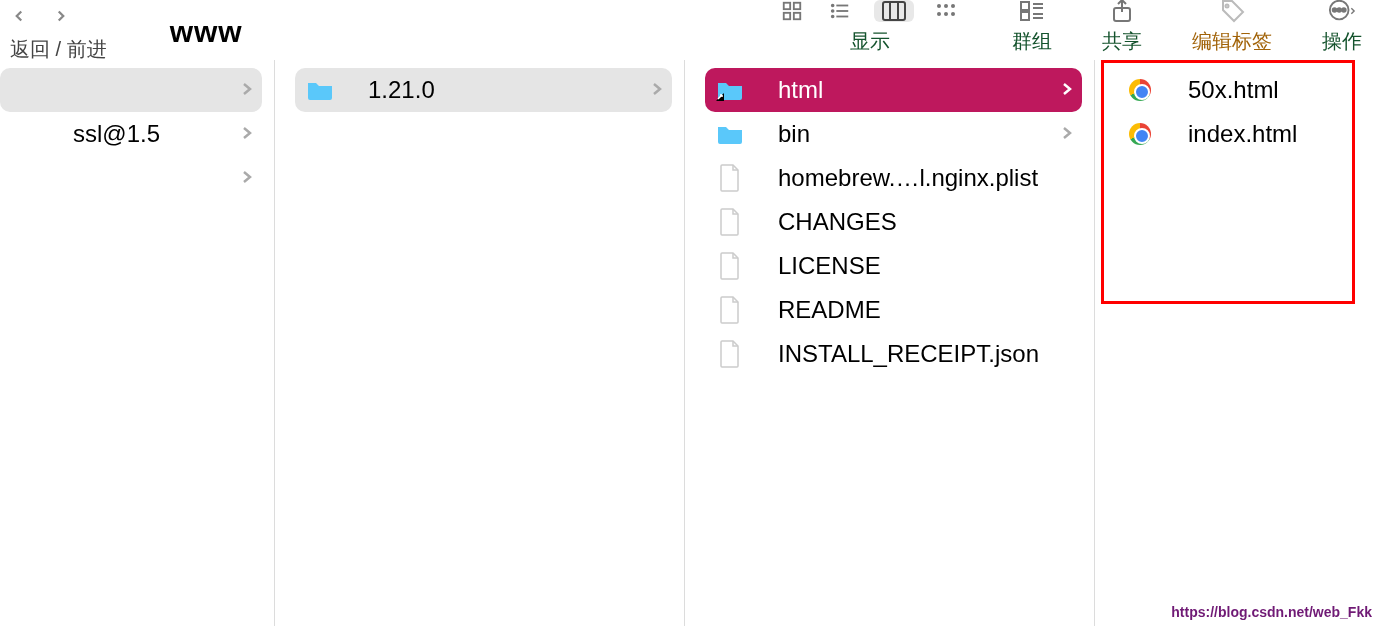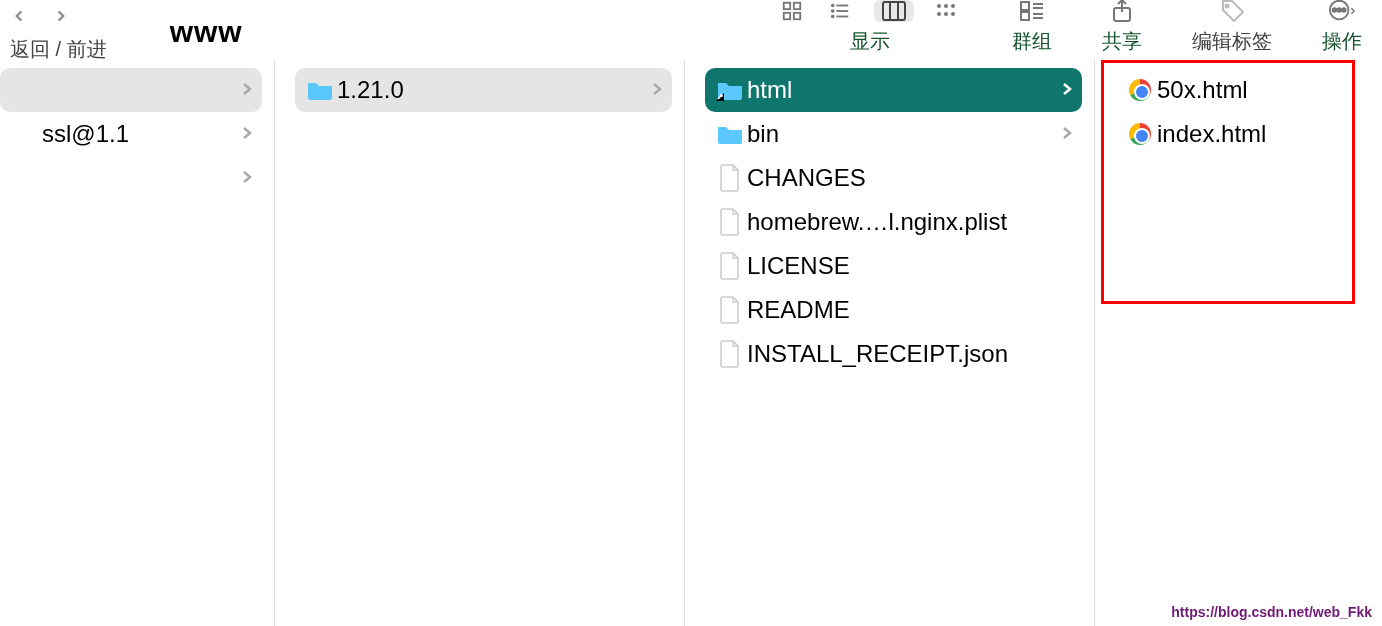--- a/index.html
+++ b/index.html
@@ -59,21 +59,21 @@
     }
     .tool-icons-row {
       display: flex;
       gap: 20px;
       align-items: center;
     }
     .tool-label {
       font-size: 20px;
       color: #14532d;
     }
-    .tool-label.disabled { color: #404040; }
+    .tool-label.disabled { color: #a16207; }
     .icon-btn {
       width: 28px;
       height: 22px;
       display: inline-flex;
       align-items: center;
       justify-content: center;
       color: #555;
     }
     .icon-btn.selected {
       background: #e8e8e8;
@@ -95,23 +95,24 @@
     .col2 { width: 410px; padding-left: 20px; }
     .col3 { width: 410px; padding-left: 20px; }
     .col4 { flex: 1; padding-left: 20px; border-right: none; position: relative; }
     .row {
       display: flex;
       align-items: center;
       height: 44px;
       border-radius: 10px;
       padding: 0 10px 0 8px;
       cursor: default;
+      gap: 31px;
     }
     .row.selected-gray { background: #e5e5e5; }
-    .row.selected-blue { background: #0f766e; color: #fff; }
+    .row.selected-blue { background: #be185d; color: #fff; }
     .row .icon-slot {
       width: 34px;
       display: flex;
       align-items: center;
       justify-content: center;
     }
     .row .label {
       flex: 1;
       white-space: nowrap;
       overflow: hidden;
@@ -286,21 +287,21 @@
   <div class="col col1" id="col1">
       <div class="row selected-gray">
         <span class="icon-slot"></span>
         <span class="label"></span>
         <span class="chev"><svg width="10" height="14" viewBox="0 0 10 14" fill="none" stroke="#aaa" stroke-width="2.5">
             <polyline points="2 2 8 7 2 12"></polyline>
           </svg></span>
       </div>
       <div class="row">
         <span class="icon-slot"></span>
-        <span class="label">ssl@1.1</span>
+        <span class="label">ssl@1.5</span>
         <span class="chev"><svg width="10" height="14" viewBox="0 0 10 14" fill="none" stroke="#aaa" stroke-width="2.5">
             <polyline points="2 2 8 7 2 12"></polyline>
           </svg></span>
       </div>
       <div class="row">
         <span class="icon-slot"></span>
         <span class="label"></span>
         <span class="chev"><svg width="10" height="14" viewBox="0 0 10 14" fill="none" stroke="#aaa" stroke-width="2.5">
             <polyline points="2 2 8 7 2 12"></polyline>
           </svg></span>
@@ -348,30 +349,30 @@
             <polyline points="2 2 8 7 2 12"></polyline>
           </svg></span>
       </div>
       <div class="row">
         <span class="icon-slot">
           <svg class="file-icon" viewBox="0 0 22 28">
             <path d="M3 1 h11 l5 5 v20 a1 1 0 0 1 -1 1 H3 a1 1 0 0 1 -1 -1 V2 a1 1 0 0 1 1 -1 Z" fill="#fff" stroke="#ccc" stroke-width="1.5"></path>
             <path d="M14 1 v5 h5" fill="none" stroke="#ccc" stroke-width="1.5"></path>
           </svg>
         </span>
-        <span class="label">CHANGES</span>
+        <span class="label">homebrew.…l.nginx.plist</span>
       </div>
       <div class="row">
         <span class="icon-slot">
           <svg class="file-icon" viewBox="0 0 22 28">
             <path d="M3 1 h11 l5 5 v20 a1 1 0 0 1 -1 1 H3 a1 1 0 0 1 -1 -1 V2 a1 1 0 0 1 1 -1 Z" fill="#fff" stroke="#ccc" stroke-width="1.5"></path>
             <path d="M14 1 v5 h5" fill="none" stroke="#ccc" stroke-width="1.5"></path>
           </svg>
         </span>
-        <span class="label">homebrew.…l.nginx.plist</span>
+        <span class="label">CHANGES</span>
       </div>
       <div class="row">
         <span class="icon-slot">
           <svg class="file-icon" viewBox="0 0 22 28">
             <path d="M3 1 h11 l5 5 v20 a1 1 0 0 1 -1 1 H3 a1 1 0 0 1 -1 -1 V2 a1 1 0 0 1 1 -1 Z" fill="#fff" stroke="#ccc" stroke-width="1.5"></path>
             <path d="M14 1 v5 h5" fill="none" stroke="#ccc" stroke-width="1.5"></path>
           </svg>
         </span>
         <span class="label">LICENSE</span>
       </div>

